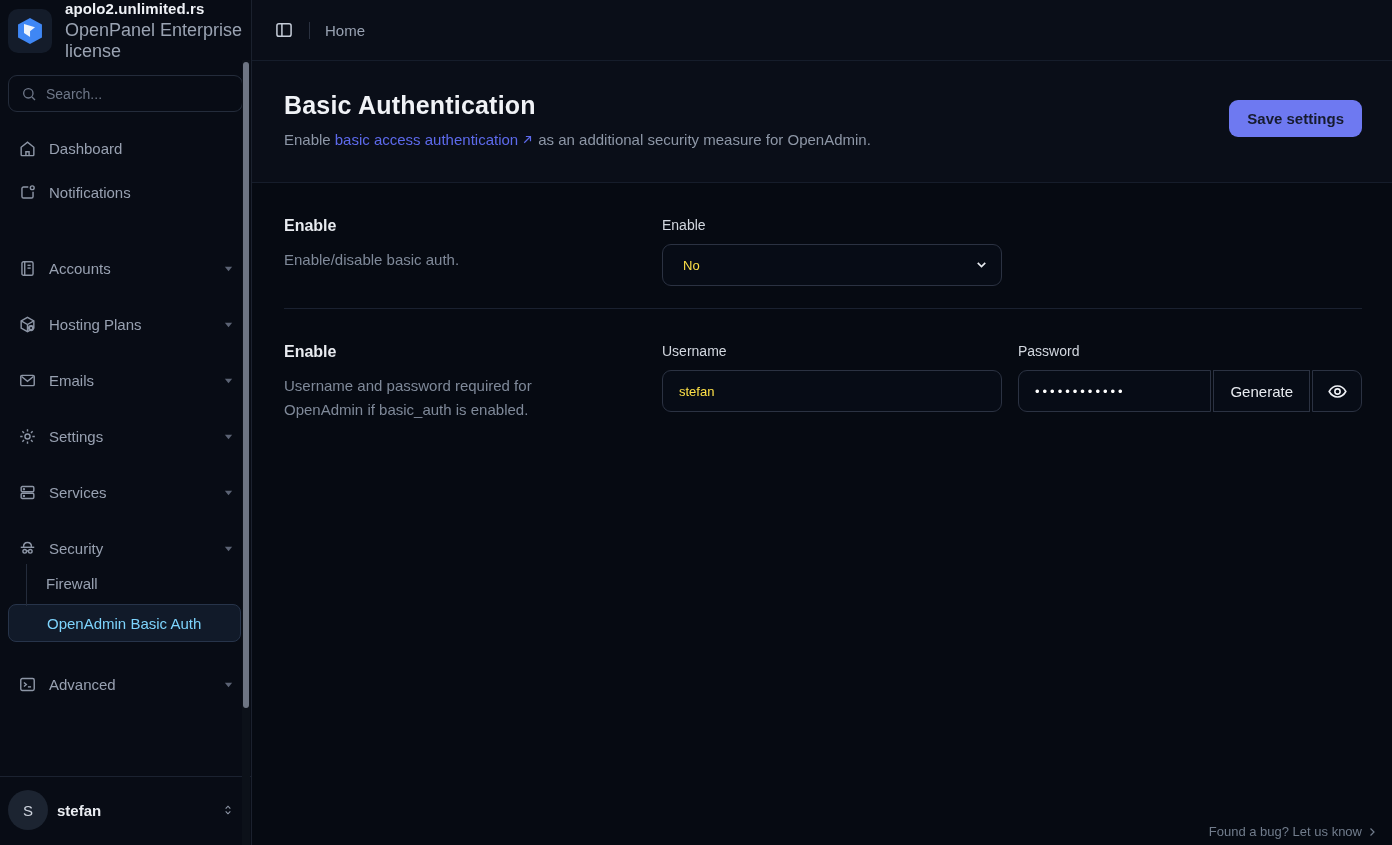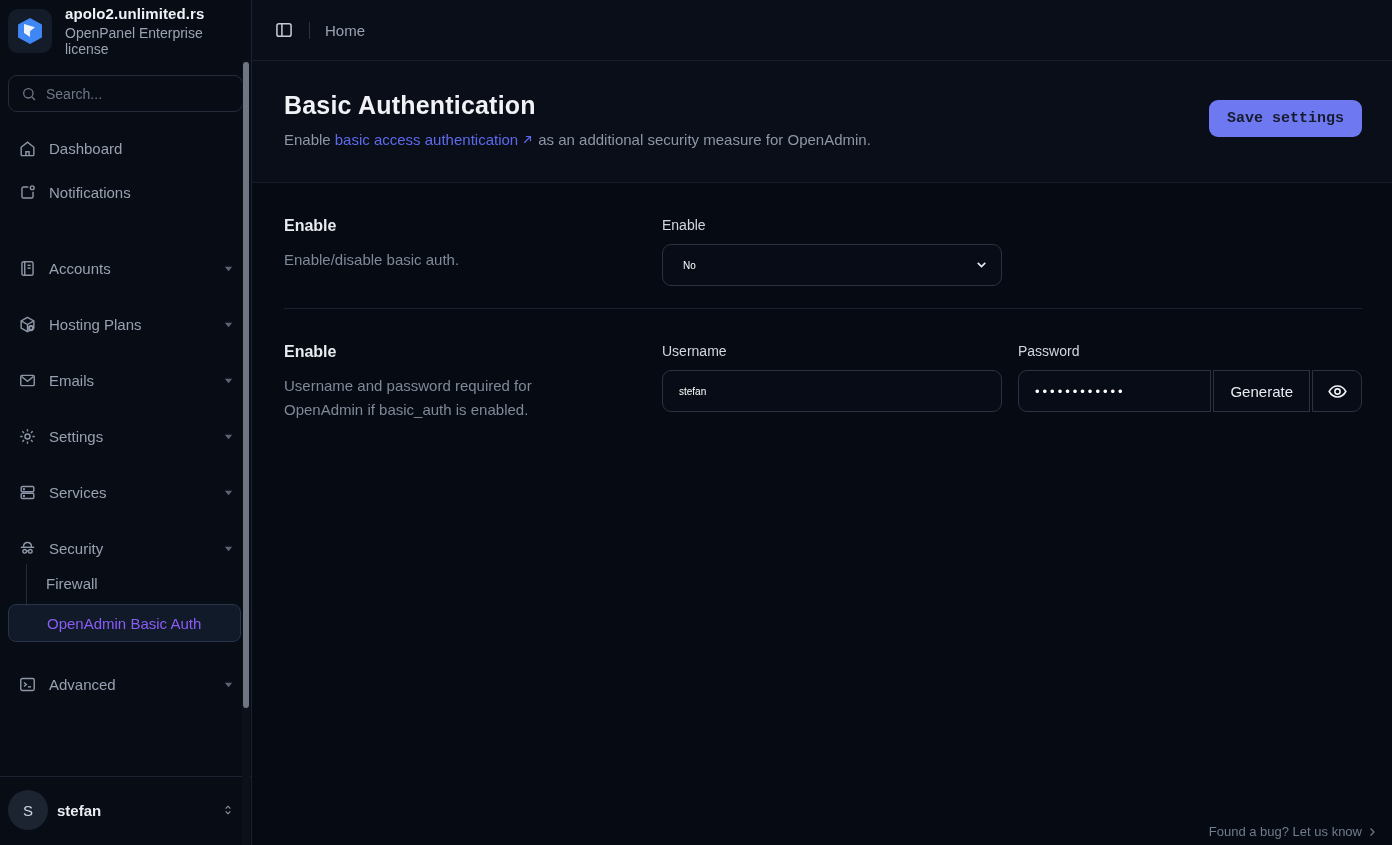--- a/index.html
+++ b/index.html
@@ -11,21 +11,21 @@
   .sidebar { position:relative; width:252px; height:845px; background:#080c15;
     border-right:1px solid #1b212e; display:flex; flex-direction:column; flex-shrink:0; }
   .brand { display:flex; align-items:center; gap:13px; padding:8px; height:62px; flex-shrink:0; }
   .logo-box { width:44px; height:44px; border-radius:10px; background:#141c2a;
     display:flex; align-items:center; justify-content:center; flex-shrink:0; }
   .hex { width:26px; height:26px; background:#3f87f5;
     clip-path:polygon(50% 0%,96% 25%,96% 75%,50% 100%,4% 75%,4% 25%); position:relative; }
   .hex::after { content:''; position:absolute; left:7px; top:6px; width:11px; height:13px;
     background:#eef3fb; clip-path:polygon(0 0,100% 25%,55% 55%,55% 100%,0 70%); }
   .brand-title { font-size:15px; font-weight:700; color:#eef1f6; letter-spacing:.1px; }
-  .brand-sub { font-size:14px; color:#9aa3b2; margin-top:3px; }
+  .brand-sub { font-size:18px; color:#9aa3b2; margin-top:3px; }
 
   .side-scroll { flex:1; display:flex; flex-direction:column; padding-top:13px; overflow:hidden; }
   .search-box { margin:0 8px 14px 8px; height:37px; border:1px solid #242c3b; border-radius:9px;
     display:flex; align-items:center; gap:9px; padding:0 12px; color:#6e7788; }
   .search-box input { background:transparent; border:none; outline:none; color:#aab2c0;
     font-size:14px; width:150px; font-family:inherit; }
   .search-box input::placeholder { color:#6e7788; }
 
   .nav-item { display:flex; align-items:center; gap:12px; height:44px; margin:0 8px;
     padding:0 9px; border-radius:8px; color:#98a1b1; font-size:15px; cursor:pointer; }
@@ -34,21 +34,21 @@
   .nav-item .nlabel { flex:1; }
   .nav-item .chev { color:#5b6374; display:flex; }
   .nav-gap { height:32px; flex-shrink:0; }
   .group-item { height:44px; margin-bottom:12px; }
 
   .submenu { position:relative; margin-top:-6px; }
   .submenu::before { content:''; position:absolute; left:26px; top:0; height:42px;
     width:1px; background:#242c3b; }
   .sub-item { display:flex; align-items:center; height:38px; margin:0 10px 0 8px;
     padding:0 0 0 38px; border-radius:8px; color:#98a1b1; font-size:15px; cursor:pointer; }
-  .sub-item.active { background:#111a29; border:1px solid #27344a; color:#8b5cf6; height:38px;
+  .sub-item.active { background:#111a29; border:1px solid #27344a; color:#7dd3fc; height:38px;
     margin-top:2px; margin-bottom:6px; }
   .adv-wrap { margin-top:14px; }
 
   .user-area { margin-top:auto; border-top:1px solid #1b2230; padding:13px 16px 15px 8px;
     display:flex; align-items:center; gap:9px; flex-shrink:0; }
   .avatar { width:40px; height:40px; border-radius:50%; background:#1c2431; color:#cfd5df;
     font-size:15px; display:flex; align-items:center; justify-content:center; }
   .user-name { font-size:15px; font-weight:700; color:#e9ecf1; flex:1; }
   .caret-ud { color:#8d96a6; display:flex; }
 
@@ -64,31 +64,31 @@
   .panel-toggle { color:#c6cdd9; display:flex; cursor:pointer; }
   .tb-sep { width:1px; height:17px; background:#2a3140; margin:0 15px; }
   .breadcrumb { font-size:15px; color:#98a1b1; cursor:pointer; }
 
   .page-header { background:#0a0e18; border-bottom:1px solid #161d2b; padding:30px 30px 34px 32px;
     display:flex; align-items:flex-start; justify-content:space-between; flex-shrink:0; }
   .page-title { font-size:25px; font-weight:700; color:#f0f2f6; letter-spacing:.2px; }
   .page-sub { margin-top:11px; font-size:15px; color:#8d96a6; display:flex; align-items:center; gap:4px; }
   .page-sub a { color:#5d6aec; text-decoration:none; display:inline-flex; align-items:center; gap:3px; }
   .btn-primary { margin-top:9px; background:#6e79f1; color:#161b2e; border:none; border-radius:9px;
-    font-size:15px; font-weight:700; padding:10px 18px; cursor:pointer; font-family:Liberation Mono, monospace; }
+    font-size:15px; font-weight:700; padding:10px 18px; cursor:pointer; font-family:Liberation Sans, sans-serif; }
 
   .content { padding:0 30px 0 32px; }
   .form-row { display:grid; grid-template-columns:minmax(0,1fr) 340px 344px; column-gap:16px;
     padding:34px 0 22px 0; border-bottom:1px solid #1a2130; }
   .form-row:last-child { border-bottom:none; }
   .row-head h3 { font-size:16px; font-weight:700; color:#e8ebf0; margin-bottom:13px; }
   .row-head p { font-size:15px; color:#7f8999; line-height:1.6; max-width:260px; }
   .field-label { font-size:14px; color:#d2d7df; margin-bottom:11px; }
   .ctl { height:42px; background:#070c16; border:1px solid #2b3242; border-radius:9px;
-    color:#ffffff; font-size:10px; padding:0 16px; width:100%; font-family:inherit; }
+    color:#fde047; font-size:13px; padding:0 16px; width:100%; font-family:inherit; }
   input.ctl { outline:none; }
   .select-wrap { position:relative; }
   .select-wrap select { appearance:none; -webkit-appearance:none; padding-left:20px; cursor:pointer; outline:none; }
   .select-wrap .sel-chev { position:absolute; right:13px; top:13px; pointer-events:none; color:#e8ebf0; display:flex; }
   .pw-group { display:flex; gap:2px; }
   .pw-group .pw-input { flex:1; border-radius:9px 0 0 9px; letter-spacing:3px; font-size:13px;
     color:#ffffff; min-width:0; }
   .pw-group .gen-btn { background:#070c16; border:1px solid #2b3242; border-radius:0;
     color:#e8ebf0; font-size:15px; padding:0 16px; cursor:pointer; font-family:inherit; }
   .pw-group .eye-btn { width:50px; background:#070c16; border:1px solid #2b3242;

